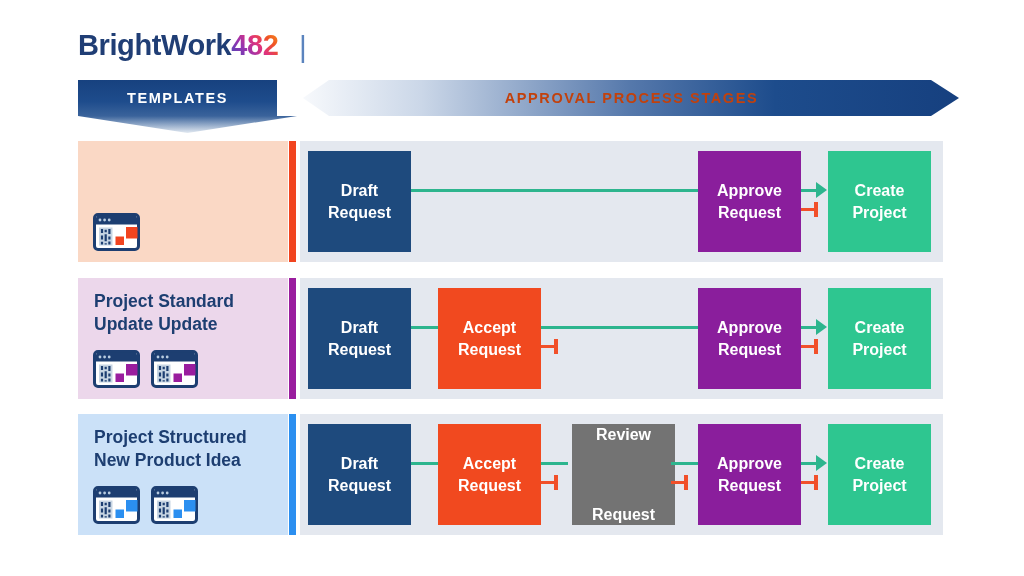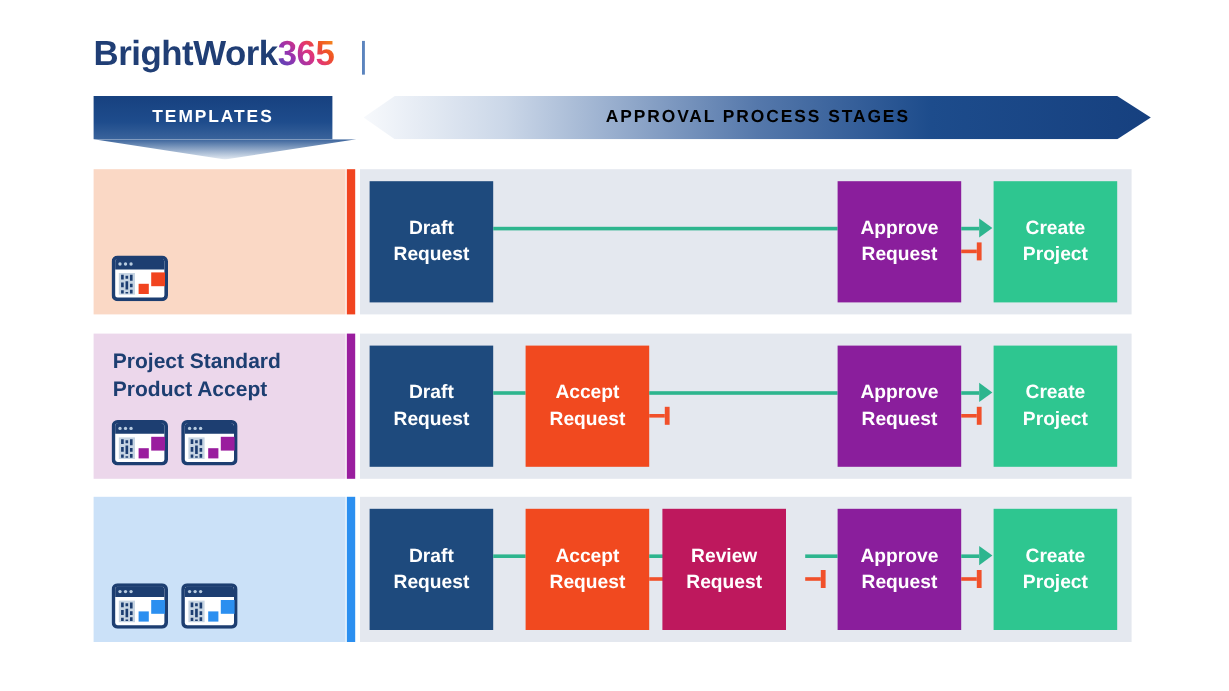--- a/index.html
+++ b/index.html
@@ -15,21 +15,21 @@
   .page-title{position:absolute;left:319px;top:31px;font-size:26.5px;font-weight:400;color:#2B5CA4;white-space:nowrap;}
 
   
   .tmpl-banner{position:absolute;left:78px;top:80px;width:199px;height:36px;
     background:linear-gradient(180deg,#17417F 0%,#1E4C8C 60%,#3A639B 100%);
     display:flex;align-items:center;justify-content:center;color:#fff;font-weight:bold;
     font-size:14.5px;letter-spacing:1.6px;}
   .tmpl-tri{position:absolute;left:78px;top:116px;}
   .stages-arrow{position:absolute;left:303px;top:80px;}
   .stages-label{position:absolute;left:303px;top:80px;width:657px;height:36px;
-    display:flex;align-items:center;justify-content:center;color:#000000;font-weight:bold;
+    display:flex;align-items:center;justify-content:center;color:#c2410c;font-weight:bold;
     font-size:14.5px;letter-spacing:1.6px;}
 
   
   .row{position:absolute;left:0;width:1024px;height:121px;}
   .tcard{position:absolute;left:78px;top:0;width:210px;height:121px;}
   .tcard-title{position:absolute;left:16px;top:12px;font-weight:bold;font-size:17.5px;
     line-height:23px;color:#1D3E71;white-space:nowrap;}
   .ticons{position:absolute;left:15px;bottom:11px;display:flex;gap:11px;}
   .tbar{position:absolute;left:289px;top:0;width:7px;height:121px;}
   .flow{position:absolute;left:300px;top:0;width:643px;height:121px;background:#E4E8EF;}
@@ -40,21 +40,21 @@
   .arrowhead{position:absolute;top:41px;width:0;height:0;border-top:8.5px solid transparent;
     border-bottom:8.5px solid transparent;}
   .rej-line{position:absolute;top:67px;height:3px;width:13px;}
   .rej-bar{position:absolute;top:61px;width:3.5px;height:15px;}
 </style>
 </head>
 <body>
 
 <div class="canvas">
 
-  <div class="logo"><span class="brand">BrightWork</span><span class="suffix">365</span></div>
+  <div class="logo"><span class="brand">BrightWork</span><span class="suffix">482</span></div>
   <div class="title-sep">|</div>
 
   <div class="tmpl-banner">
     <span>TEMPLATES</span>
   </div>
   <svg class="tmpl-tri" width="219" height="17" viewBox="0 0 219 17">
     <defs>
       <linearGradient id="triGrad" x1="0" y1="0" x2="0" y2="1">
         <stop offset="0%" stop-color="#3A639B"></stop>
         <stop offset="100%" stop-color="#E3EAF2"></stop>
@@ -114,21 +114,21 @@
           <div class="step" style="left: 528px; background: rgb(46, 198, 144);">
             <div>Create</div>
             <div>Project</div>
           </div>
         </div>
       </div>
       <div class="row" style="top: 278px; border-radius: 32px;">
         <div class="tcard" style="background: rgb(236, 215, 235);">
           <div class="tcard-title">
             <div>Project Standard</div>
-            <div>Product Accept</div>
+            <div>Update Update</div>
           </div>
           <div class="ticons">
             <svg width="47" height="38" viewBox="0 0 47 38">
               <rect x="1.5" y="1.5" width="44" height="35" rx="3.5" fill="#FFFFFF" stroke="#1D3E71" stroke-width="3"></rect>
               <path d="M3 5.5 a3 3 0 0 1 3 -3 h35 a3 3 0 0 1 3 3 v6 H3 Z" fill="#1D3E71"></path>
               <circle cx="7" cy="7" r="1.4" fill="#B9CCE0"></circle>
               <circle cx="11.6" cy="7" r="1.4" fill="#B9CCE0"></circle>
               <circle cx="16.2" cy="7" r="1.4" fill="#B9CCE0"></circle>
               <rect x="6" y="14.5" width="13.5" height="18" fill="#C7D5E3"></rect>
               <line x1="9" y1="16" x2="9" y2="31.5" stroke="#1D3E71" stroke-width="2.2" stroke-dasharray="4 2.4"></line>
@@ -175,20 +175,24 @@
           <div class="rej-line" style="left: 501px; background: rgb(241, 80, 42);"></div>
           <div class="rej-bar" style="left: 514px; background: rgb(241, 80, 42);"></div>
           <div class="step" style="left: 528px; background: rgb(46, 198, 144);">
             <div>Create</div>
             <div>Project</div>
           </div>
         </div>
       </div>
       <div class="row" style="top: 414px;">
         <div class="tcard" style="background: rgb(203, 225, 248);">
+          <div class="tcard-title">
+            <div>Project Structured</div>
+            <div>New Product Idea</div>
+          </div>
           <div class="ticons">
             <svg width="47" height="38" viewBox="0 0 47 38">
               <rect x="1.5" y="1.5" width="44" height="35" rx="3.5" fill="#FFFFFF" stroke="#1D3E71" stroke-width="3"></rect>
               <path d="M3 5.5 a3 3 0 0 1 3 -3 h35 a3 3 0 0 1 3 3 v6 H3 Z" fill="#1D3E71"></path>
               <circle cx="7" cy="7" r="1.4" fill="#B9CCE0"></circle>
               <circle cx="11.6" cy="7" r="1.4" fill="#B9CCE0"></circle>
               <circle cx="16.2" cy="7" r="1.4" fill="#B9CCE0"></circle>
               <rect x="6" y="14.5" width="13.5" height="18" fill="#C7D5E3"></rect>
               <line x1="9" y1="16" x2="9" y2="31.5" stroke="#1D3E71" stroke-width="2.2" stroke-dasharray="4 2.4"></line>
               <line x1="12.7" y1="16.8" x2="12.7" y2="31.5" stroke="#1D3E71" stroke-width="2.2" stroke-dasharray="2.5 2 7 2"></line>
@@ -218,21 +222,21 @@
             <div>Request</div>
           </div>
           <div class="conn" style="left: 111px; width: 27px; background: rgb(45, 181, 142);"></div>
           <div class="step" style="left: 138px; background: rgb(241, 73, 31);">
             <div>Accept</div>
             <div>Request</div>
           </div>
           <div class="conn" style="left: 241px; width: 27px; background: rgb(45, 181, 142);"></div>
           <div class="rej-line" style="left: 241px; background: rgb(241, 80, 42);"></div>
           <div class="rej-bar" style="left: 254px; background: rgb(241, 80, 42);"></div>
-          <div class="step" style="left: 252px; background: #be185d;">
+          <div class="step" style="left: 272px; background: #737373; justify-content: space-between;">
             <div>Review</div>
             <div>Request</div>
           </div>
           <div class="conn" style="left: 371px; width: 27px; background: rgb(45, 181, 142);"></div>
           <div class="rej-line" style="left: 371px; background: rgb(241, 80, 42);"></div>
           <div class="rej-bar" style="left: 384px; background: rgb(241, 80, 42);"></div>
           <div class="step" style="left: 398px; background: rgb(138, 30, 156);">
             <div>Approve</div>
             <div>Request</div>
           </div>

